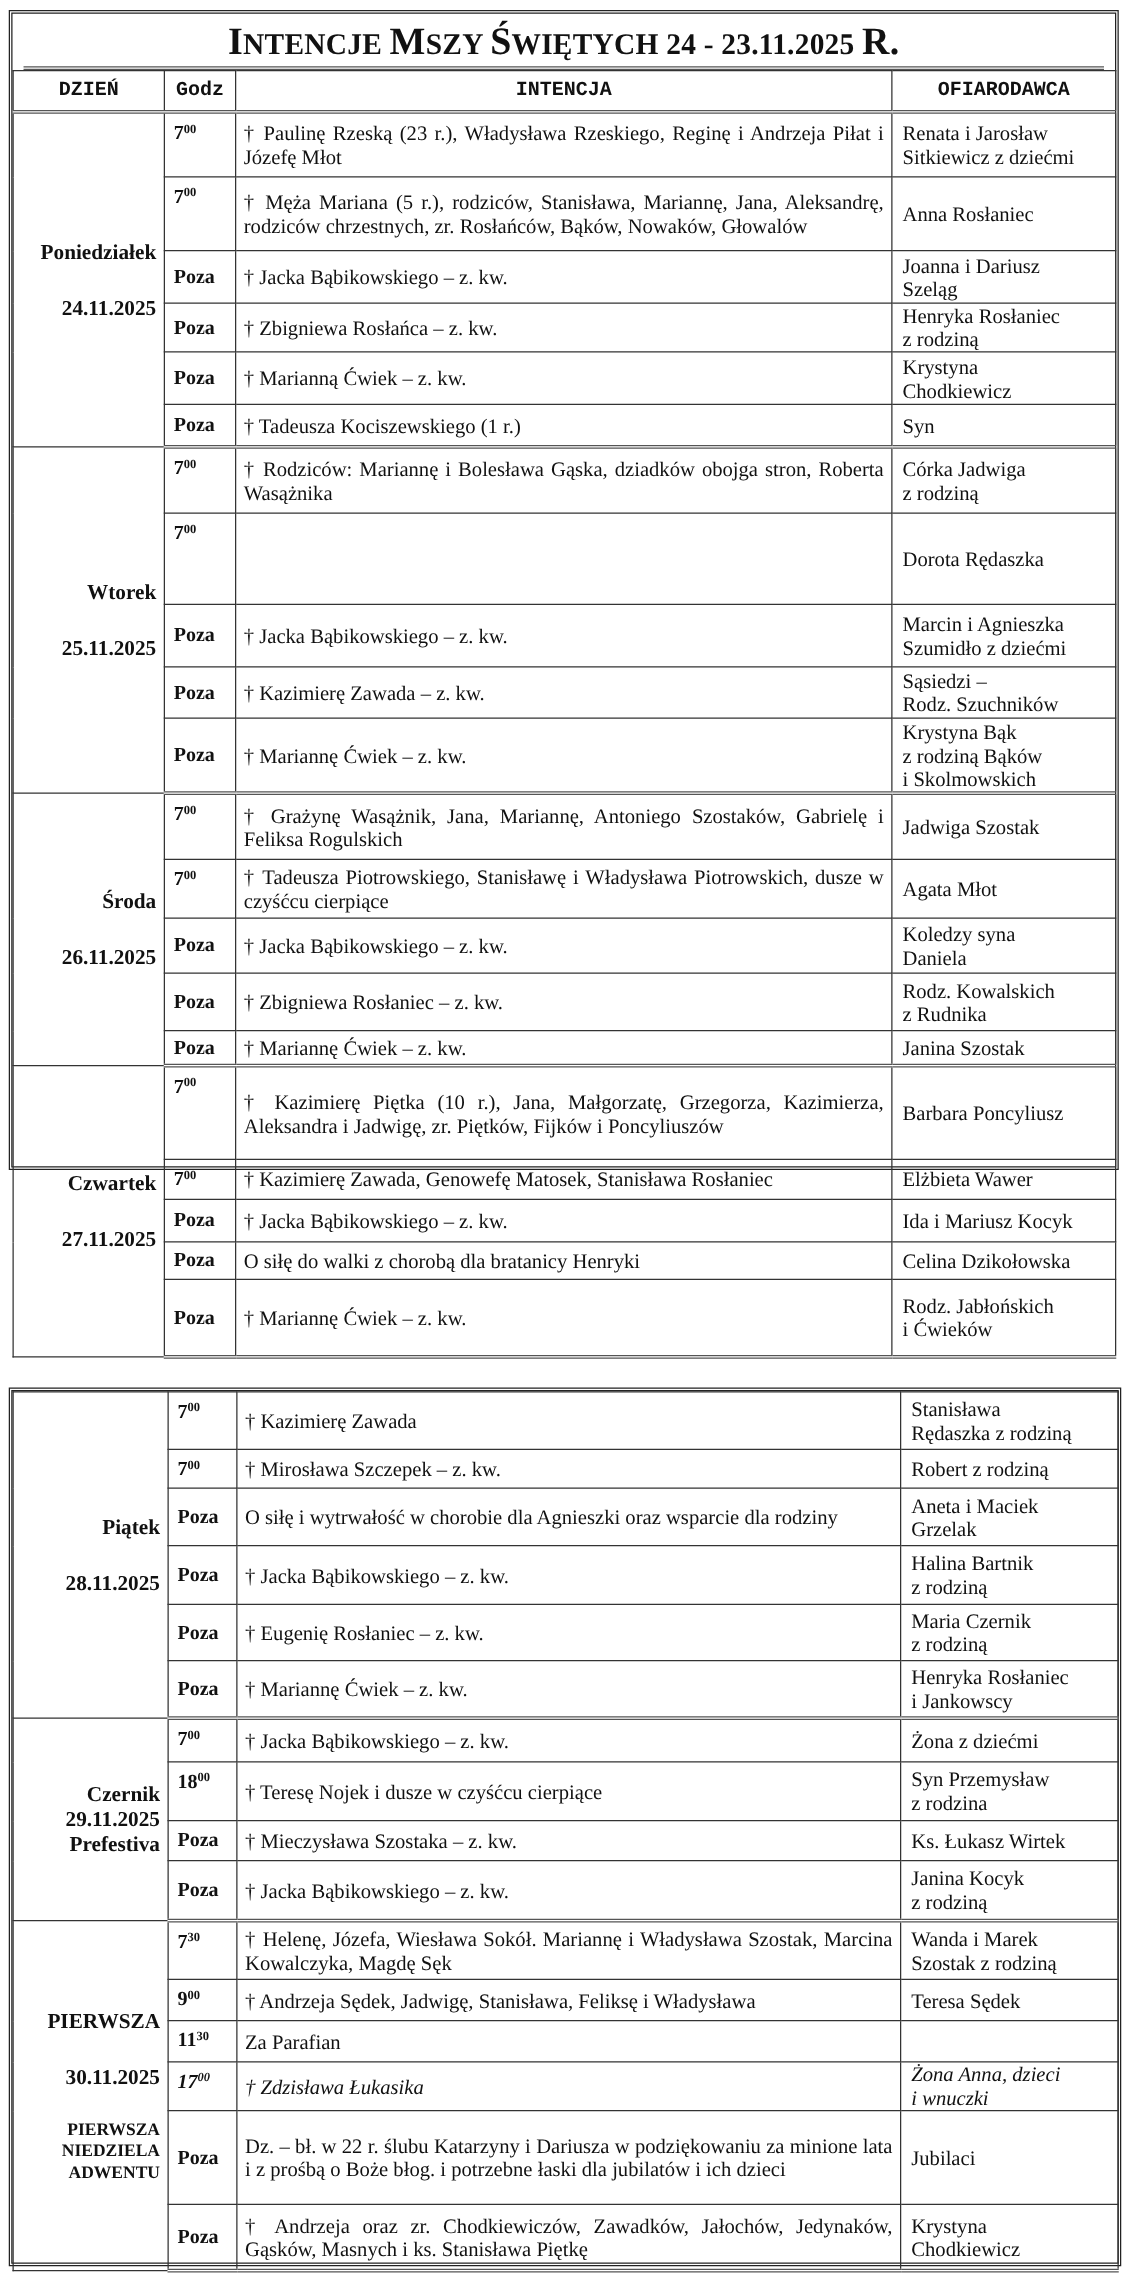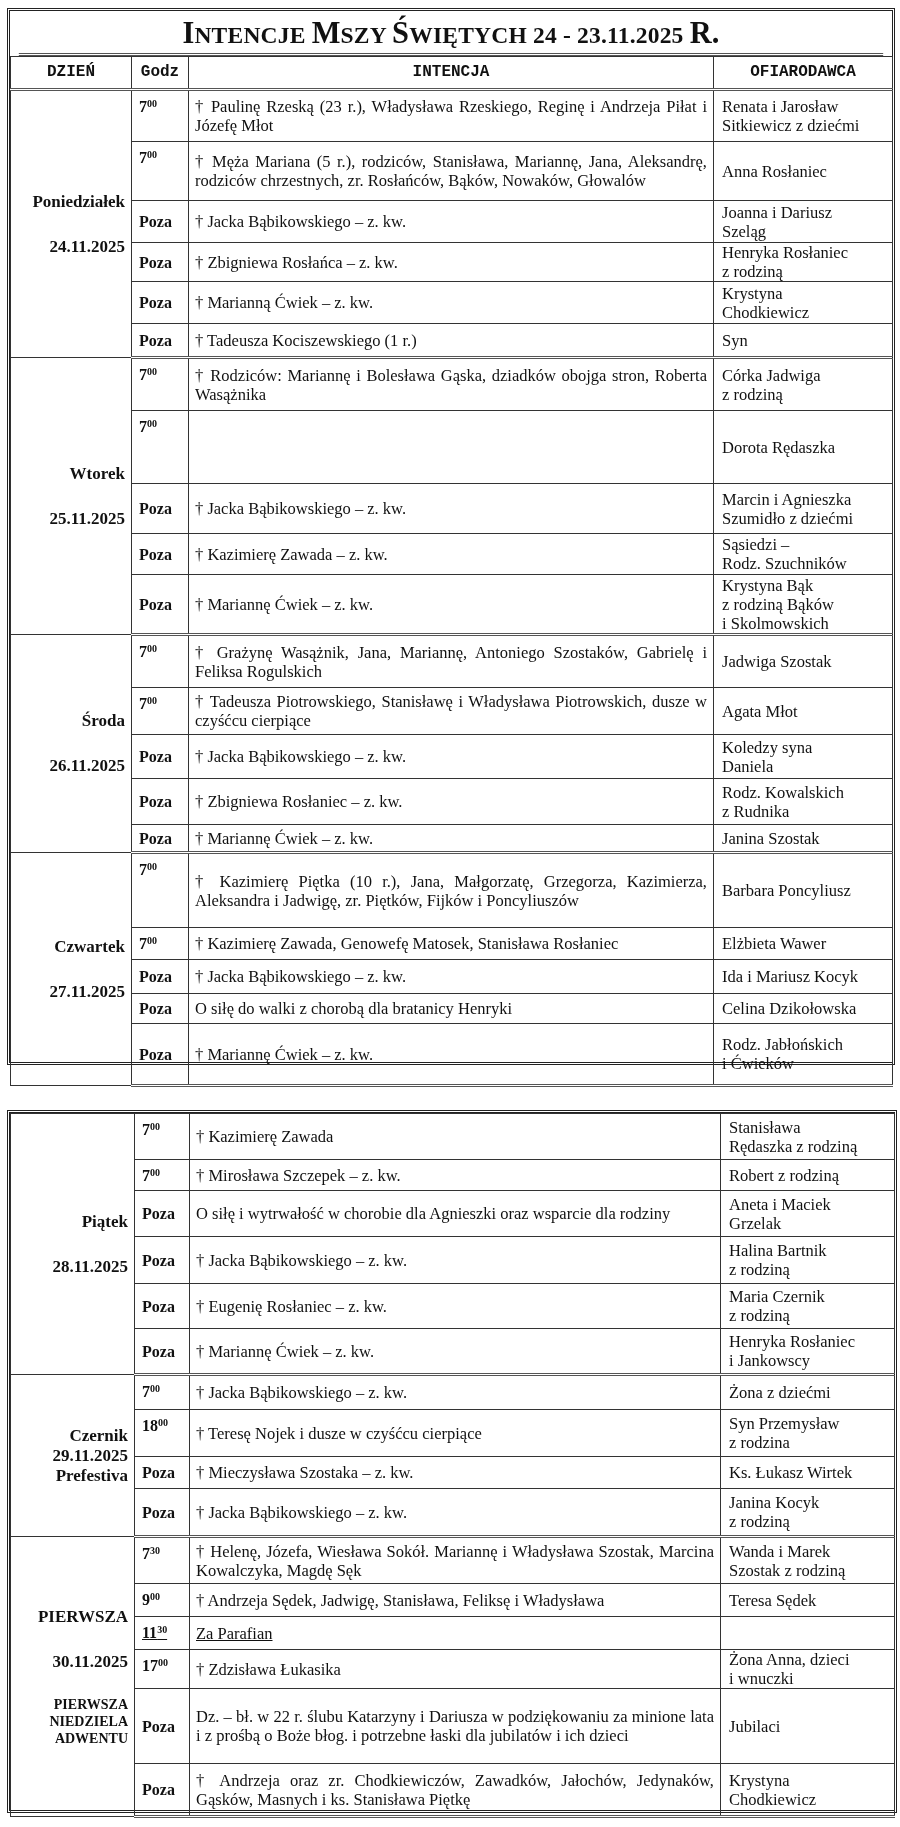--- a/index.html
+++ b/index.html
@@ -1,19 +1,19 @@
 <!DOCTYPE html>
 <html><head>
 <meta charset="utf-8">
 <style>
   html, body { margin:0; padding:0; background:#ffffff; }
   body { width:900px; height:1827px; position:relative; overflow:hidden;
          font-family:"Liberation Serif", "DejaVu Serif", serif; color:#111; }
   .sheet { position:absolute; left:7px; border:3px double #222; box-sizing:border-box; background:#fff; }
-  #sheet1 { top:8px; width:888px; height:1057px; }
+  #sheet1 { top:8px; width:888px; height:928px; }
   #sheet2 { top:1110px; width:890px; height:703px; }
   .title { position:absolute; left:0; top:0; right:0; height:42px; border-bottom:3px double #555;
            text-align:center; font-weight:bold; font-size:31px; line-height:44px; letter-spacing:0.2px;
            font-family:"Liberation Serif", serif; transform:scaleX(0.98); }
   .title .sc { font-size:24px; }
   table { position:absolute; left:0; border-collapse:collapse; table-layout:fixed; }
   td, th { border:1px solid #333; padding:0 6px; vertical-align:middle; font-size:16.5px; line-height:19px; }
   th { font-weight:bold; font-size:16px; height:31px; text-align:center; }
   .hdr-row th { border-bottom:3px double #555;font-family:Liberation Mono, monospace; }
   td.day { font-weight:bold; font-size:17px; vertical-align:middle; padding:0 6px; line-height:20px;text-align:right; }
@@ -270,26 +270,26 @@
           <td class="time top"><span>7</span><sup>30</sup></td>
           <td class="int">† Helenę, Józefa, Wiesława Sokół. Mariannę i Władysława Szostak, Marcina Kowalczyka, Magdę Sęk</td>
           <td class="don">Wanda i Marek
 Szostak z rodziną</td>
         </tr>
         <tr style="height: 33px;">
           <td class="time top"><span>9</span><sup>00</sup></td>
           <td class="int">† Andrzeja Sędek, Jadwigę, Stanisława, Feliksę i Władysława</td>
           <td class="don">Teresa Sędek</td>
         </tr>
-        <tr style="height: 33px; text-decoration: underline;">
+        <tr style="height: 33px;">
           <td class="time top"><span>11</span><sup>30</sup></td>
           <td class="int">Za Parafian</td>
           <td class="don"></td>
         </tr>
-        <tr style="height: 35px;">
+        <tr style="height: 35px; font-style: italic;">
           <td class="time top"><span>17</span><sup>00</sup></td>
           <td class="int">† Zdzisława Łukasika</td>
           <td class="don">Żona Anna, dzieci
 i wnuczki</td>
         </tr>
         <tr style="height: 75px;">
           <td class="time"><span>Poza</span></td>
           <td class="int">Dz. – bł. w 22 r. ślubu Katarzyny i Dariusza w podziękowaniu za minione lata i z prośbą o Boże błog. i potrzebne łaski dla jubilatów i ich dzieci</td>
           <td class="don">Jubilaci</td>
         </tr>

